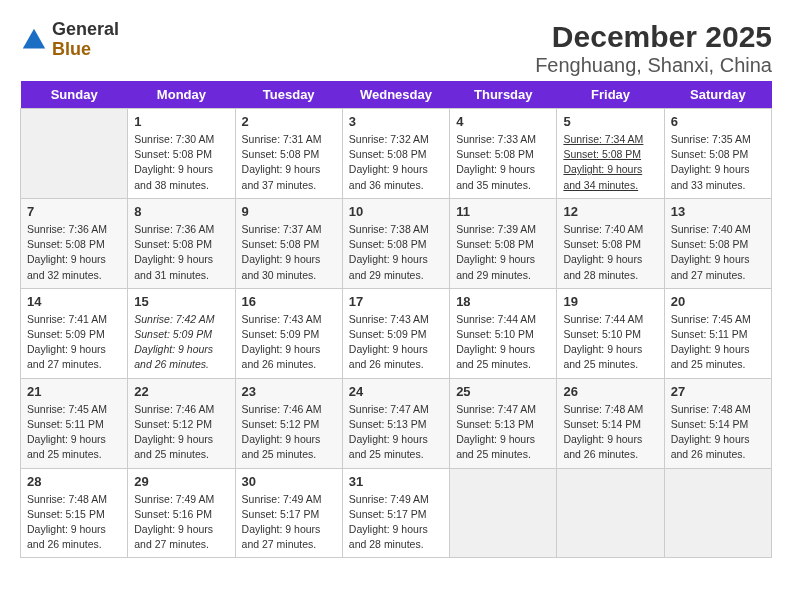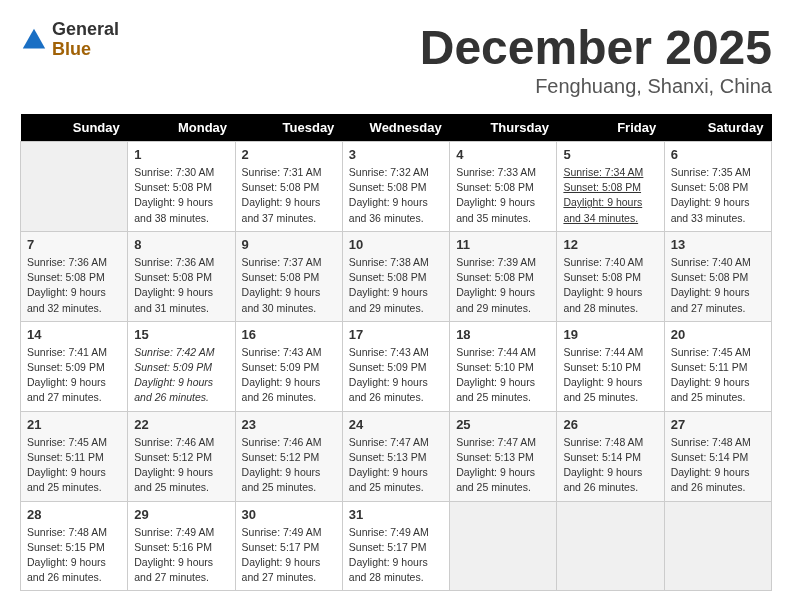--- a/index.html
+++ b/index.html
@@ -7,21 +7,21 @@
       font-family: Arial, sans-serif;
       background: #fff;
       width: 792px;
       min-height: 612px;
       padding: 20px;
     }
     .header-section {
       display: flex;
       justify-content: space-between;
       align-items: flex-start;
-      margin-bottom: 16px;
+      margin-bottom: 4px;
     }
     .logo {
       display: flex;
       align-items: center;
       gap: 4px;
     }
     .logo-text {
       font-size: 18px;
       font-weight: bold;
       color: #333;
@@ -31,38 +31,38 @@
       color: #1a6fc4;
     }
     .logo-icon {
       width: 28px;
       height: 28px;
     }
     .title-block {
       text-align: right;
     }
     .month-title {
-      font-size: 48px;
+      font-size: 30px;
       font-weight: bold;
       color: #333;
     }
     .subtitle {
       font-size: 20px;
       color: #555;
     }
     table {
       width: 100%;
       border-collapse: collapse;
       font-size: 11px;
     }
     thead tr th {
-      background-color: #000000;
+      background-color: #6d28d9;
       color: #fff;
       padding: 6px 8px;
-      text-align: right;
+      text-align: center;
       font-size: 13px;
       font-weight: bold;
       margin-top: 18px;
     }
     tbody tr td {
       border: 1px solid #ccc;
       vertical-align: top;
       padding: 5px 6px;
       min-height: 80px;
       width: 107px;

